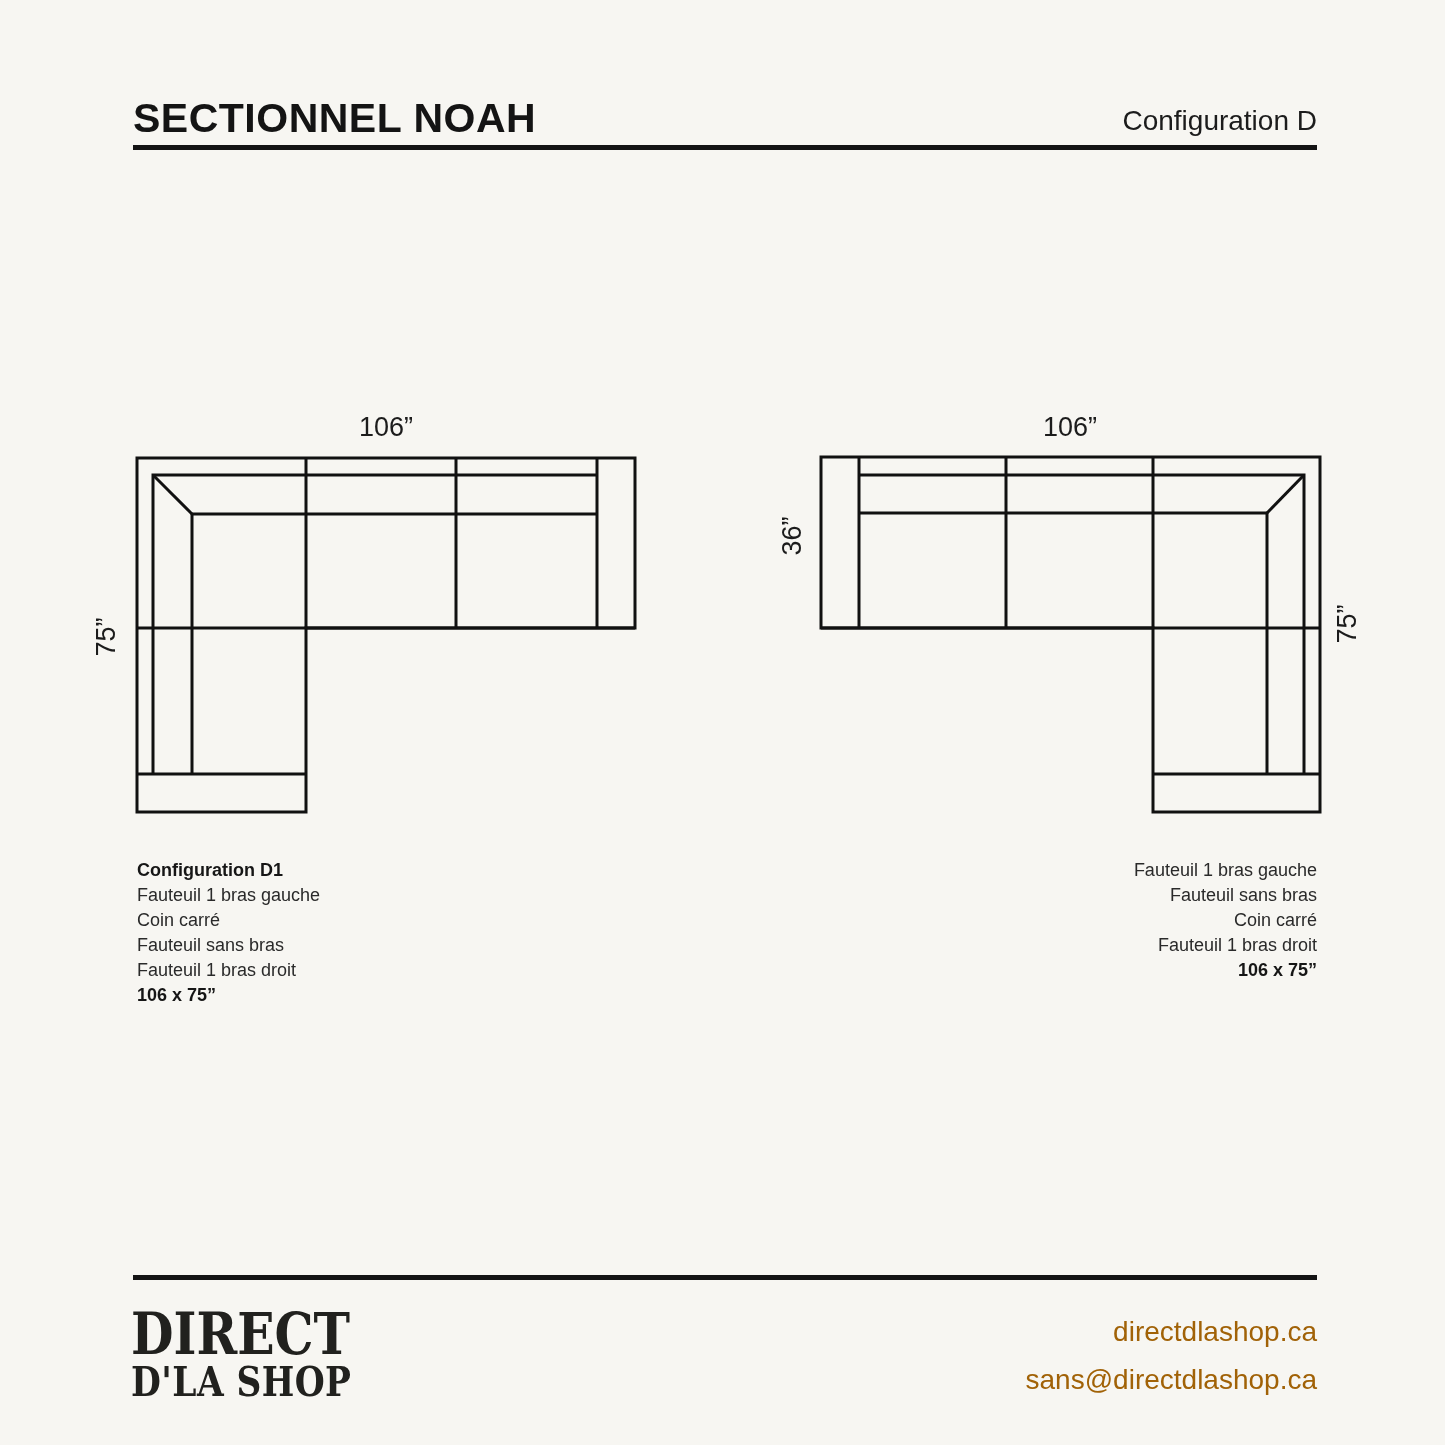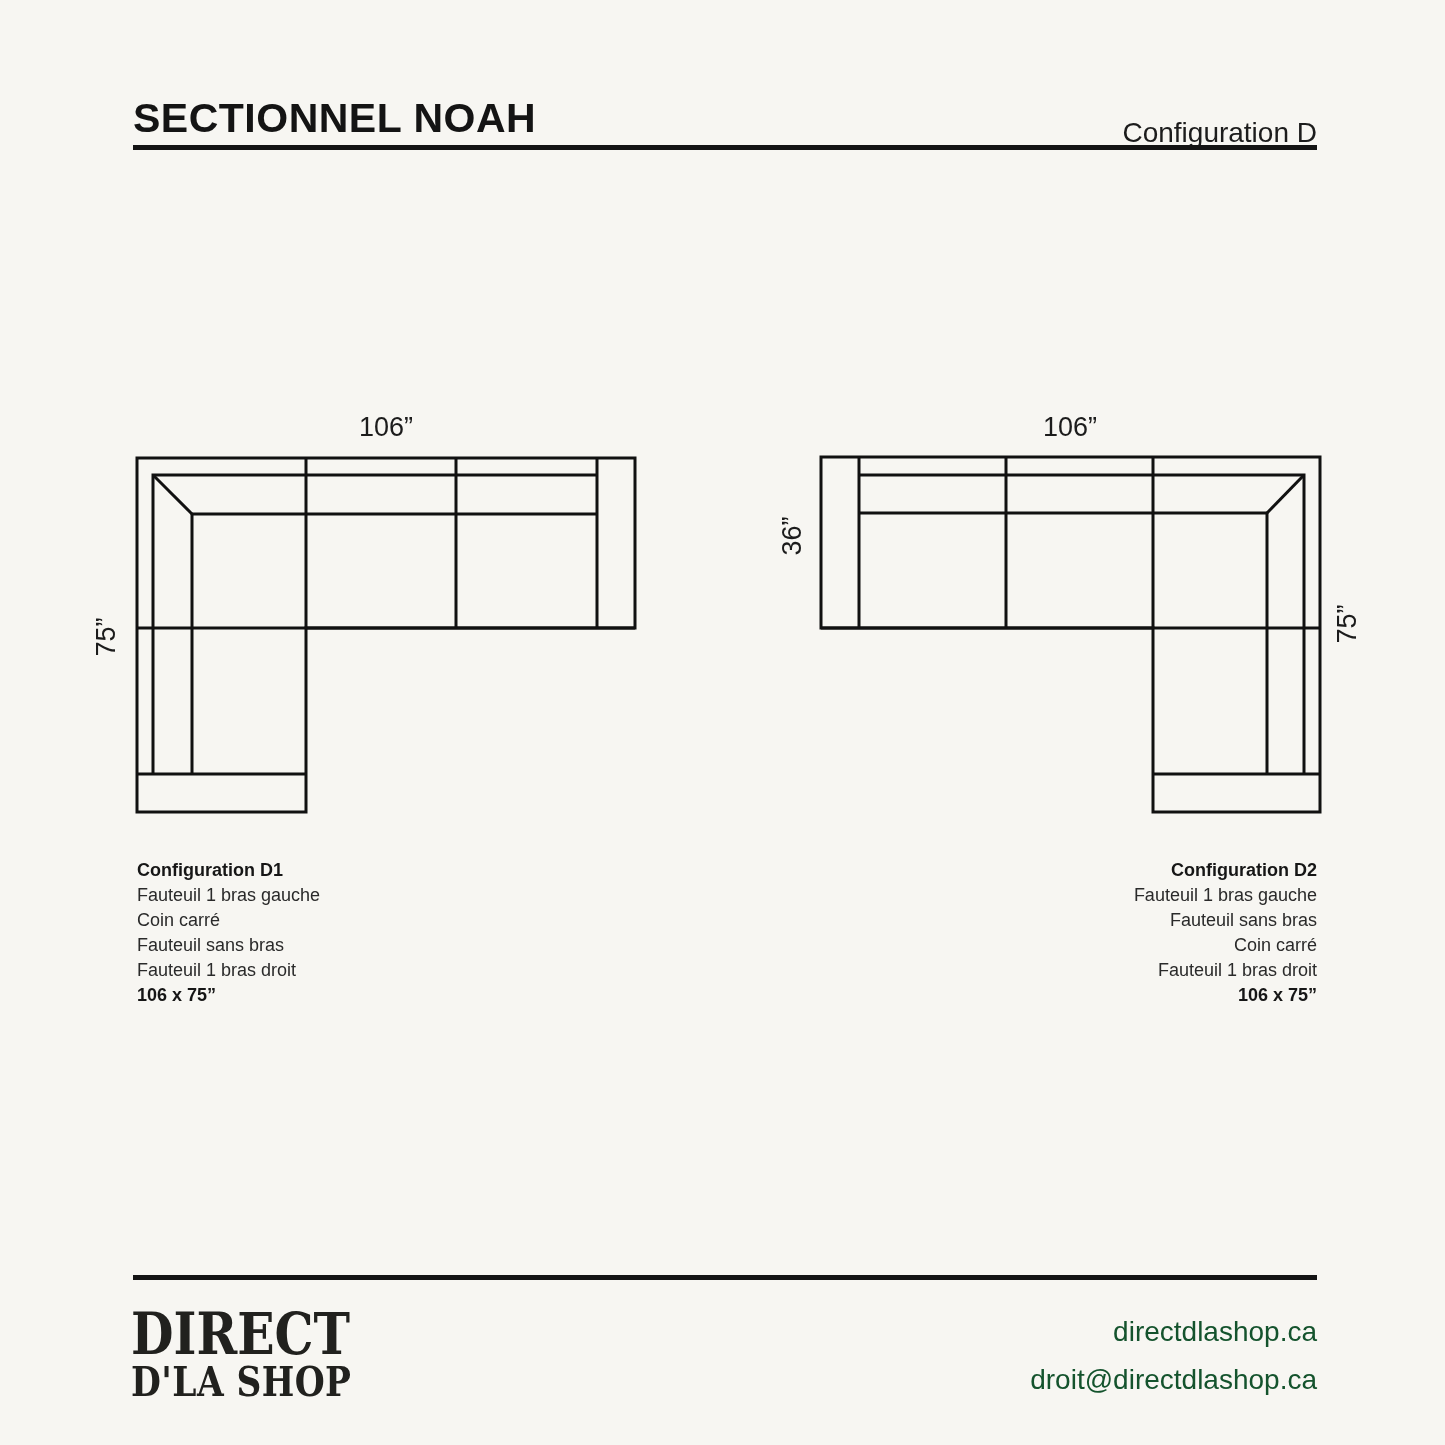--- a/index.html
+++ b/index.html
@@ -14,21 +14,21 @@
   .abs { position: absolute; }
 
   
   .title {
     left: 133px; top: 96px;
     font-size: 41px; font-weight: 700; letter-spacing: 0.5px;
     color: #141414; line-height: 44px;
   }
   .config-label {
     left: 997px; top: 105px; width: 320px;
-    text-align: right; font-size: 28px; font-weight: 400; color: #1c1c1c; margin-top: 12px;
+    text-align: right; font-size: 28px; font-weight: 400; color: #1c1c1c;
   }
   .rule {
     left: 133px; width: 1184px; height: 5px; background: #141414;
   }
   .rule-header { top: 145px; }
   .rule-footer { top: 1275px; }
 
   
   .dim {
     font-size: 27px; color: #1c1c1c;
@@ -52,21 +52,21 @@
     transform: scaleX(0.86); transform-origin: left top; white-space: nowrap;
   }
   .brand-bottom {
     left: 131px; top: 1362px;
     font-family: "DejaVu Serif", serif; font-weight: 700;
     font-size: 41px; line-height: 40px; color: #21211e; letter-spacing: 0.5px;
     transform: scaleX(0.84); transform-origin: left top; white-space: nowrap;
   }
   .contact {
     left: 917px; width: 400px; text-align: right;
-    font-size: 28px; color: #14532d;
+    font-size: 28px; color: #a16207;
   }
   .contact-web { top: 1316px; }
   .contact-email { top: 1364px; }
 
   svg path { stroke: #111111; stroke-width: 3; fill: none; }
 </style>
 </head>
 <body style="background: rgb(247, 246, 242);">
 
 <div class="canvas">
@@ -107,27 +107,26 @@
   <div class="abs spec spec-left">
     <div class="spec-name">Configuration D1</div>
     <div>Fauteuil 1 bras gauche</div>
     <div>Coin carré</div>
     <div>Fauteuil sans bras</div>
     <div>Fauteuil 1 bras droit</div>
     <div class="spec-dims">106 x 75”</div>
   </div>
 
   <div class="abs spec spec-right">
-    <div class="spec-name">Configuration D2</div>
     <div>Fauteuil 1 bras gauche</div>
     <div>Fauteuil sans bras</div>
     <div>Coin carré</div>
     <div>Fauteuil 1 bras droit</div>
     <div class="spec-dims">106 x 75”</div>
   </div>
 
   <div class="abs rule rule-footer"></div>
   <div class="abs brand-top">DIRECT</div>
   <div class="abs brand-bottom">D'LA SHOP</div>
   <div class="abs contact contact-web">directdlashop.ca</div>
-  <div class="abs contact contact-email">droit@directdlashop.ca</div>
+  <div class="abs contact contact-email">sans@directdlashop.ca</div>
 
 </div>
 
 </body></html>

